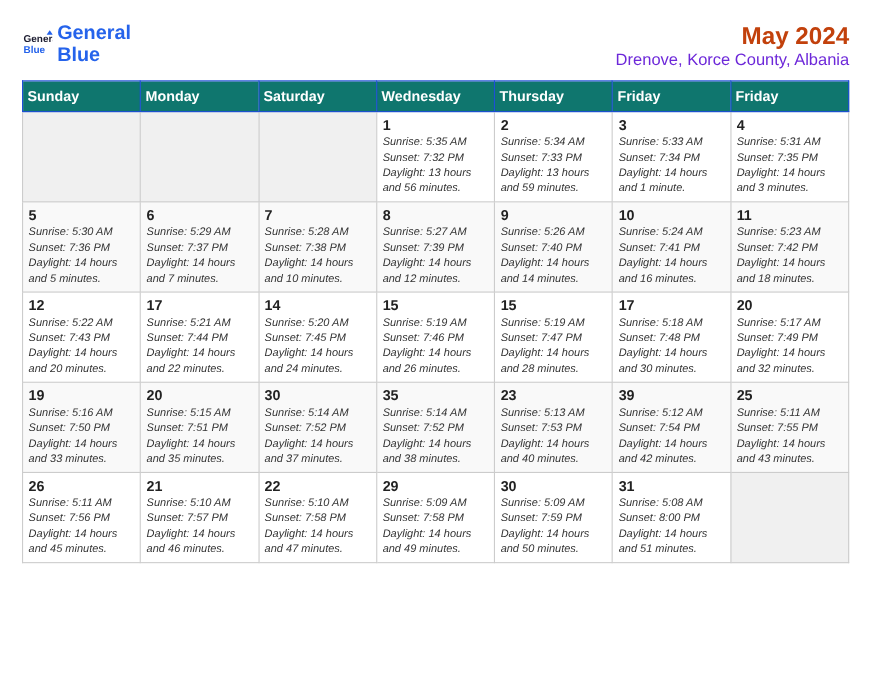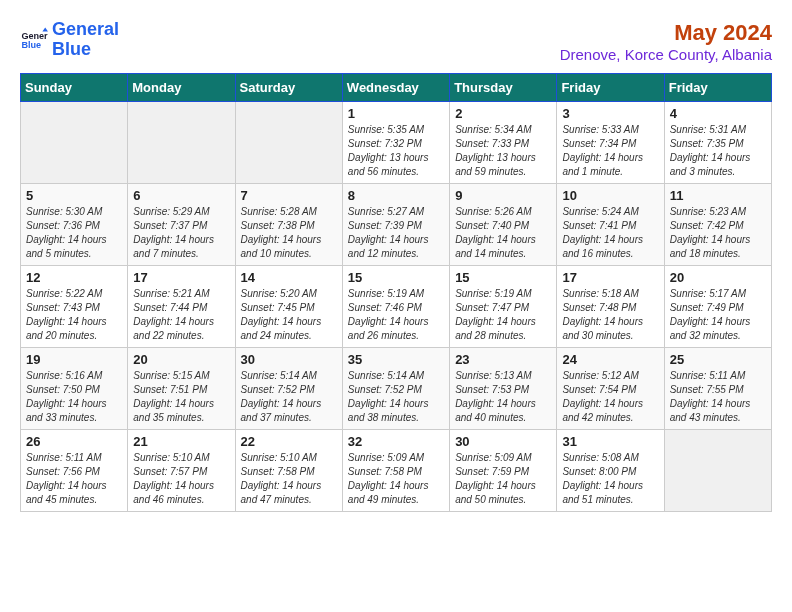--- a/index.html
+++ b/index.html
@@ -222,21 +222,21 @@
         </td>
         <td>
           <span class="day-number">35</span>
           <div class="cell-content">Sunrise: 5:14 AM<br>Sunset: 7:52 PM<br>Daylight: 14 hours<br>and 38 minutes.</div>
         </td>
         <td>
           <span class="day-number">23</span>
           <div class="cell-content">Sunrise: 5:13 AM<br>Sunset: 7:53 PM<br>Daylight: 14 hours<br>and 40 minutes.</div>
         </td>
         <td>
-          <span class="day-number">24</span>
+          <span class="day-number">39</span>
           <div class="cell-content">Sunrise: 5:12 AM<br>Sunset: 7:54 PM<br>Daylight: 14 hours<br>and 42 minutes.</div>
         </td>
         <td>
           <span class="day-number">25</span>
           <div class="cell-content">Sunrise: 5:11 AM<br>Sunset: 7:55 PM<br>Daylight: 14 hours<br>and 43 minutes.</div>
         </td>
       </tr>
       <tr>
         <td>
           <span class="day-number">26</span>
@@ -244,21 +244,21 @@
         </td>
         <td>
           <span class="day-number">21</span>
           <div class="cell-content">Sunrise: 5:10 AM<br>Sunset: 7:57 PM<br>Daylight: 14 hours<br>and 46 minutes.</div>
         </td>
         <td>
           <span class="day-number">22</span>
           <div class="cell-content">Sunrise: 5:10 AM<br>Sunset: 7:58 PM<br>Daylight: 14 hours<br>and 47 minutes.</div>
         </td>
         <td>
-          <span class="day-number">32</span>
+          <span class="day-number">29</span>
           <div class="cell-content">Sunrise: 5:09 AM<br>Sunset: 7:58 PM<br>Daylight: 14 hours<br>and 49 minutes.</div>
         </td>
         <td>
           <span class="day-number">30</span>
           <div class="cell-content">Sunrise: 5:09 AM<br>Sunset: 7:59 PM<br>Daylight: 14 hours<br>and 50 minutes.</div>
         </td>
         <td>
           <span class="day-number">31</span>
           <div class="cell-content">Sunrise: 5:08 AM<br>Sunset: 8:00 PM<br>Daylight: 14 hours<br>and 51 minutes.</div>
         </td>

